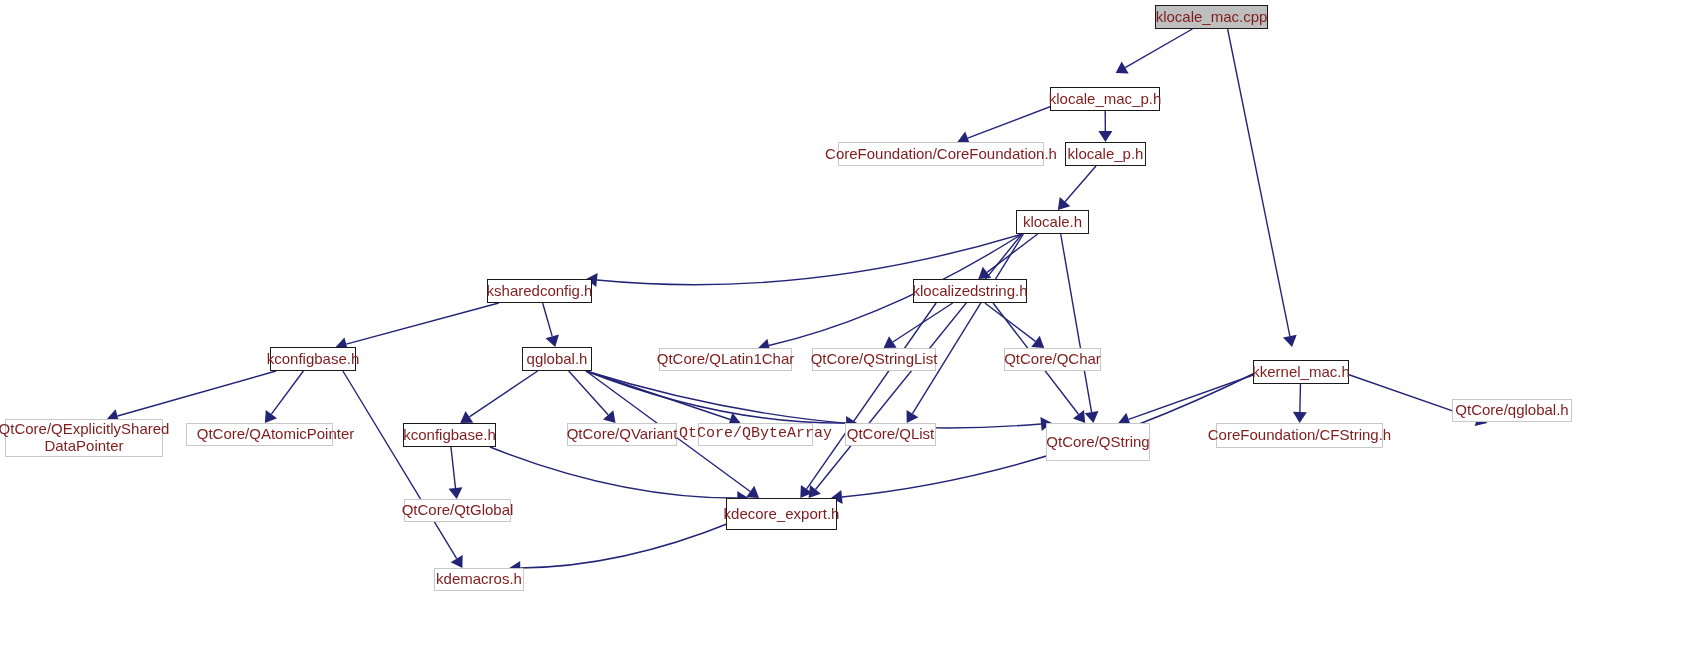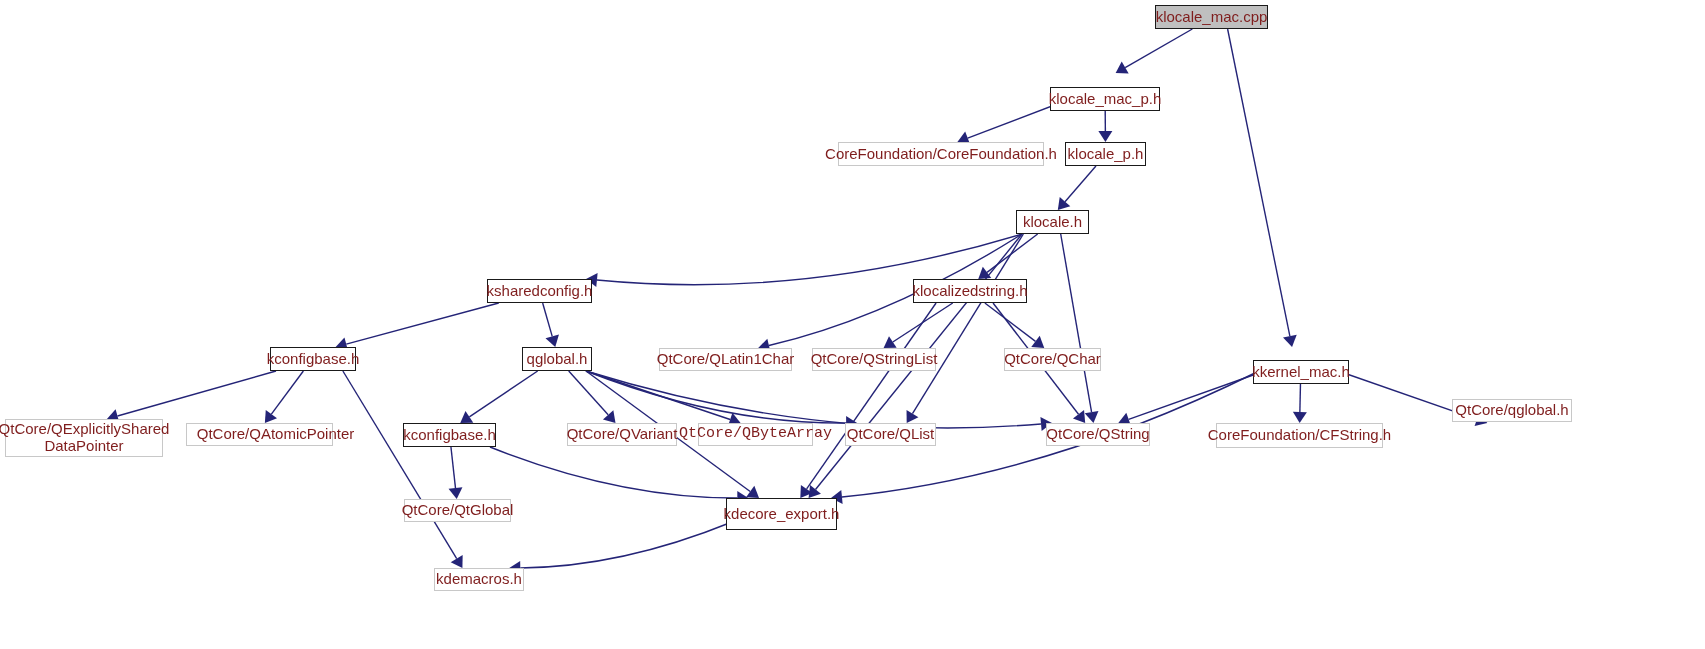--- a/index.html
+++ b/index.html
@@ -141,20 +141,20 @@
       <div class="node external" style="left: 812px; top: 348px; width: 124px; height: 23px;">QtCore/QStringList</div>
       <div class="node external" style="left: 1004px; top: 348px; width: 97px; height: 23px;">QtCore/QChar</div>
       <div class="node internal" style="left: 1253px; top: 360px; width: 96px; height: 24px;">kkernel_mac.h</div>
       <div class="node external" style="left: 5px; top: 419px; width: 158px; height: 38px;">QtCore/QExplicitlyShared
 DataPointer</div>
       <div class="node external" style="left: 186px; top: 423px; width: 147px; height: 23px; padding-left: 32px;">QtCore/QAtomicPointer</div>
       <div class="node internal" style="left: 403px; top: 423px; width: 93px; height: 24px;">kconfigbase.h</div>
       <div class="node external" style="left: 567px; top: 423px; width: 110px; height: 23px;">QtCore/QVariant</div>
       <div class="node external" style="left: 698px; top: 423px; width: 115px; height: 23px; font-family: Liberation Mono, monospace;">QtCore/QByteArray</div>
       <div class="node external" style="left: 845px; top: 423px; width: 91px; height: 23px;">QtCore/QList</div>
-      <div class="node external" style="left: 1046px; top: 423px; width: 104px; height: 23px;">QtCore/QString</div>
+      <div class="node external" style="left: 1046px; top: 423px; width: 104px; height: 38px;">QtCore/QString</div>
       <div class="node external" style="left: 1216px; top: 423px; width: 167px; height: 25px;">CoreFoundation/CFString.h</div>
       <div class="node external" style="left: 1452px; top: 399px; width: 120px; height: 23px;">QtCore/qglobal.h</div>
       <div class="node external" style="left: 404px; top: 499px; width: 107px; height: 23px;">QtCore/QtGlobal</div>
       <div class="node internal" style="left: 726px; top: 498px; width: 111px; height: 32px;">kdecore_export.h</div>
       <div class="node external" style="left: 434px; top: 568px; width: 90px; height: 23px;">kdemacros.h</div>
     </div>
 </div>
 
 </body></html>

